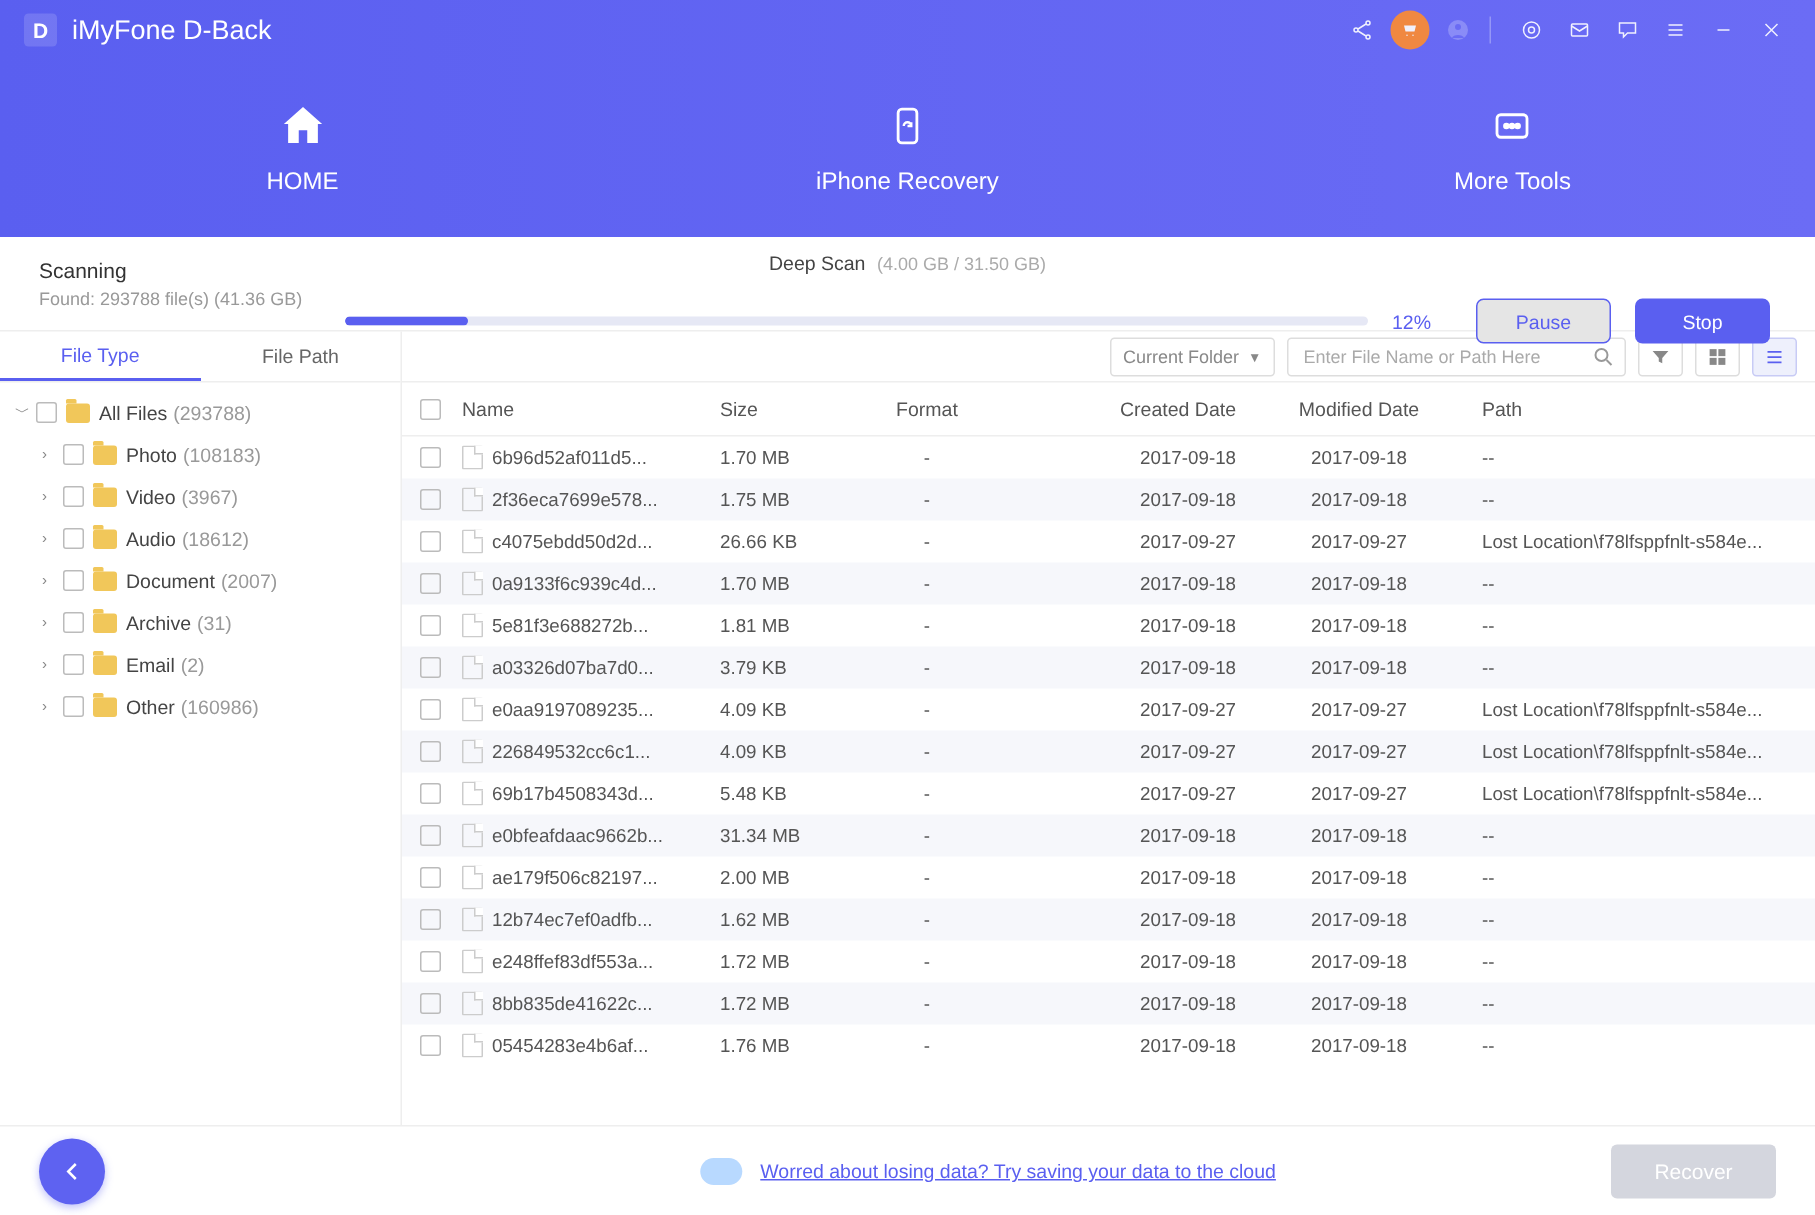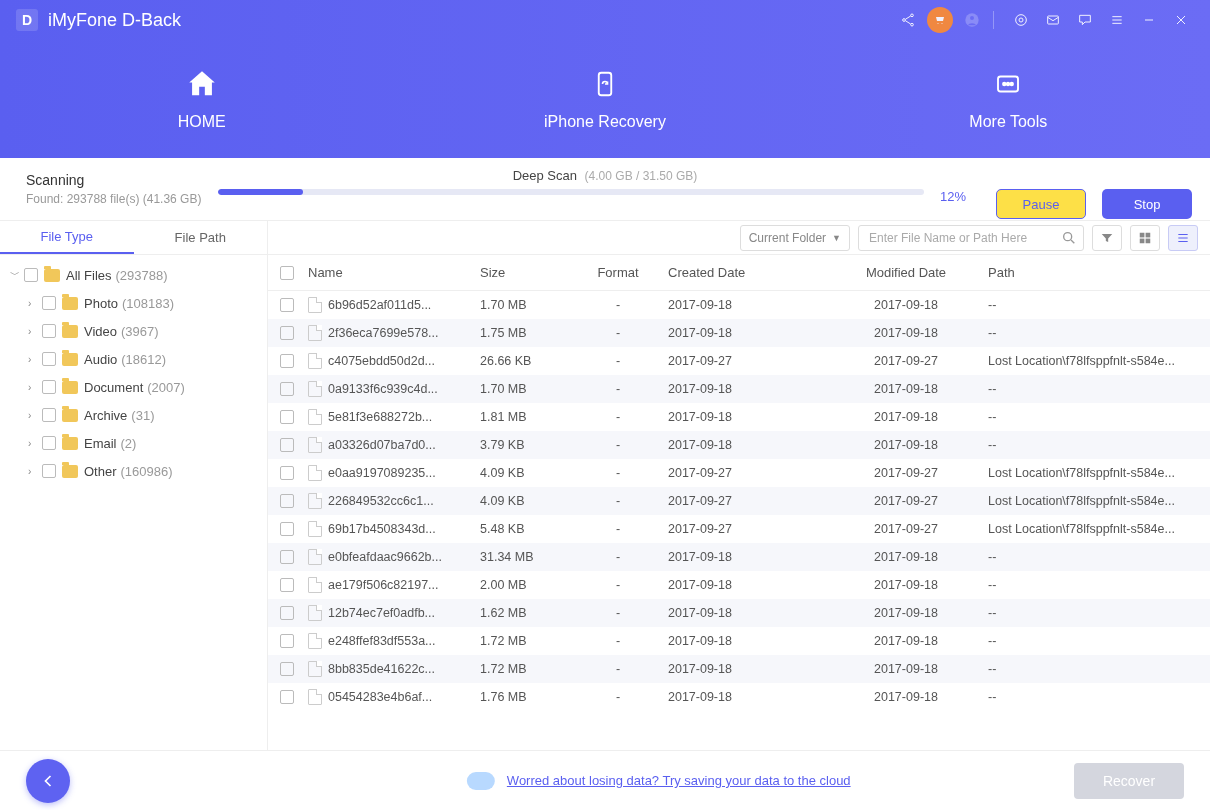--- a/index.html
+++ b/index.html
@@ -9,32 +9,32 @@
 .titlebar .title{flex:1;font-size:18px}
 .titlebar .ticon{width:26px;height:26px;display:flex;align-items:center;justify-content:center;margin-left:6px;cursor:pointer;opacity:.9}
 .titlebar .ticon.orange{background:#ff8c2e;border-radius:50%}
 .titlebar .ticon svg{width:16px;height:16px;stroke:#fff;fill:none;stroke-width:1.5}
 .titlebar .sep{width:1px;height:18px;background:rgba(255,255,255,.3);margin:0 8px}
 .navbar{height:118px;background:linear-gradient(to right,#5a5ff0,#6b6cf5);display:flex}
 .navitem{flex:1;display:flex;flex-direction:column;align-items:center;justify-content:center;color:#fff;cursor:pointer;gap:12px}
 .navitem.active{background:rgba(255,255,255,.12)}
 .navitem .nicon{width:34px;height:34px;display:flex;align-items:center;justify-content:center}
 .navitem .nlabel{font-size:16px}
-.scanbar{height:62px;padding:10px 18px 0;position:relative}
+.scanbar{height:62px;padding:10px 30px 0;position:relative}
 .scanbar .left{position:absolute;left:26px;top:14px}
 .scanbar .scanlabel{font-size:14px;color:#333}
 .scanbar .found{font-size:12px;color:#999;margin-top:4px}
 .scanbar .center{text-align:center;padding-top:0px;font-size:13px;color:#444}
 .scanbar .center .sub{color:#aaa;font-size:12px;margin-left:4px}
-.scanbar .progress-row{display:flex;gap:16px;margin-top:6px}
+.scanbar .progress-row{display:flex;align-items:center;gap:16px;margin-top:16px}
 .scanbar .bar{flex:1;height:6px;background:#e6e8f5;border-radius:3px;overflow:hidden;margin-left:200px}
 .scanbar .bar .fill{height:100%;background:#5a5ff0;border-radius:3px}
 .scanbar .pct{color:#5a5ff0;font-size:13px;width:40px}
 .scanbar .btn{width:90px;height:30px;border-radius:5px;border:none;cursor:pointer;font-size:13px}
-.scanbar .btn.pause{background:#fde047;border:1px solid #5a5ff0;color:#5a5ff0}
+.scanbar .btn.pause{background:#e5e5e5;border:1px solid #5a5ff0;color:#5a5ff0}
 .scanbar .btn.stop{background:#5a5ff0;color:#fff}
 .content{display:flex;height:530px;border-top:1px solid #eee}
 .sidebar{width:268px;border-right:1px solid #eee;display:flex;flex-direction:column}
 .tabs{display:flex;height:34px;border-bottom:1px solid #eee}
 .tab{flex:1;display:flex;align-items:center;justify-content:center;font-size:13px;color:#666;cursor:pointer}
 .tab.active{color:#5a5ff0;border-bottom:2px solid #5a5ff0}
 .tree{padding:6px 0;overflow:auto}
 .treeitem{display:flex;align-items:center;height:28px;padding-left:10px;cursor:pointer;font-size:13px;color:#444}
 .treeitem.child{padding-left:28px}
 .treeitem .arrow{width:14px;color:#888;font-size:10px}
@@ -48,21 +48,21 @@
 .toolbar .search{height:26px;border:1px solid #ddd;border-radius:3px;display:flex;align-items:center;padding:0 6px 0 10px;width:226px}
 .toolbar .search input{border:none;outline:none;flex:1;font-size:12px;color:#666}
 .toolbar .search input::placeholder{color:#aaa}
 .toolbar .iconbtn{width:30px;height:26px;border:1px solid #ddd;border-radius:3px;display:flex;align-items:center;justify-content:center;cursor:pointer;color:#888}
 .table{flex:1;overflow:auto}
 .thead{display:flex;height:36px;align-items:center;border-bottom:1px solid #eee;font-size:13px;color:#555;padding-left:12px}
 .thead .cb,.trow .cb{width:14px;height:14px;border:1px solid #bbb;border-radius:2px;margin-right:14px}
 .col-name{width:172px;display:flex;align-items:center;gap:6px;overflow:hidden;white-space:nowrap;text-overflow:ellipsis}
 .col-size{width:88px}
 .col-format{width:100px;text-align:center}
-.col-created{width:156px;text-align:left}
+.col-created{width:156px;text-align:right}
 .col-modified{width:164px;text-align:center}
 .col-path{flex:1;overflow:hidden;white-space:nowrap;text-overflow:ellipsis;padding-right:10px}
 .trow{display:flex;height:28px;align-items:center;font-size:12.5px;color:#555;padding-left:12px}
 .trow:nth-child(even){background:#f6f7fb}
 .trow .fileicon{width:14px;height:16px;border:1px solid #ccc;border-radius:1px;flex-shrink:0;position:relative}
 .trow .fileicon::after{content:"";position:absolute;top:-1px;right:-1px;width:5px;height:5px;background:#fff;border-left:1px solid #ccc;border-bottom:1px solid #ccc}
 .trow .fname{overflow:hidden;text-overflow:ellipsis;white-space:nowrap}
 .footer{height:60px;border-top:1px solid #eee;display:flex;align-items:center;padding:0 26px;position:relative}
 .footer .back{width:44px;height:44px;border-radius:50%;background:#5e62f1;display:flex;align-items:center;justify-content:center;cursor:pointer;box-shadow:0 2px 6px rgba(90,95,240,.4)}
 .footer .cloud-row{position:absolute;left:50%;transform:translateX(-36%);display:flex;align-items:center;gap:12px}

